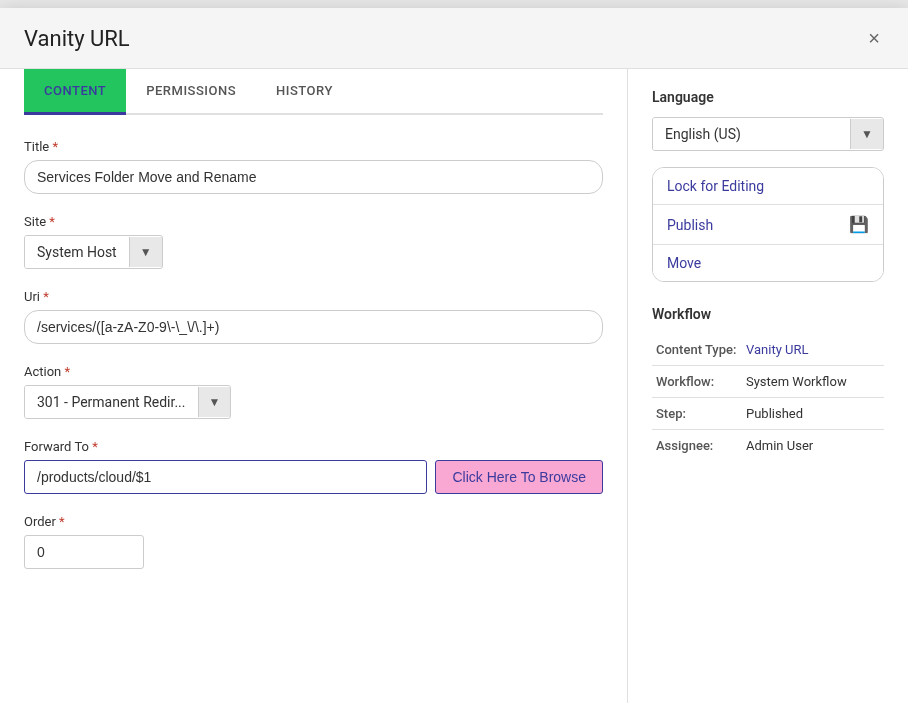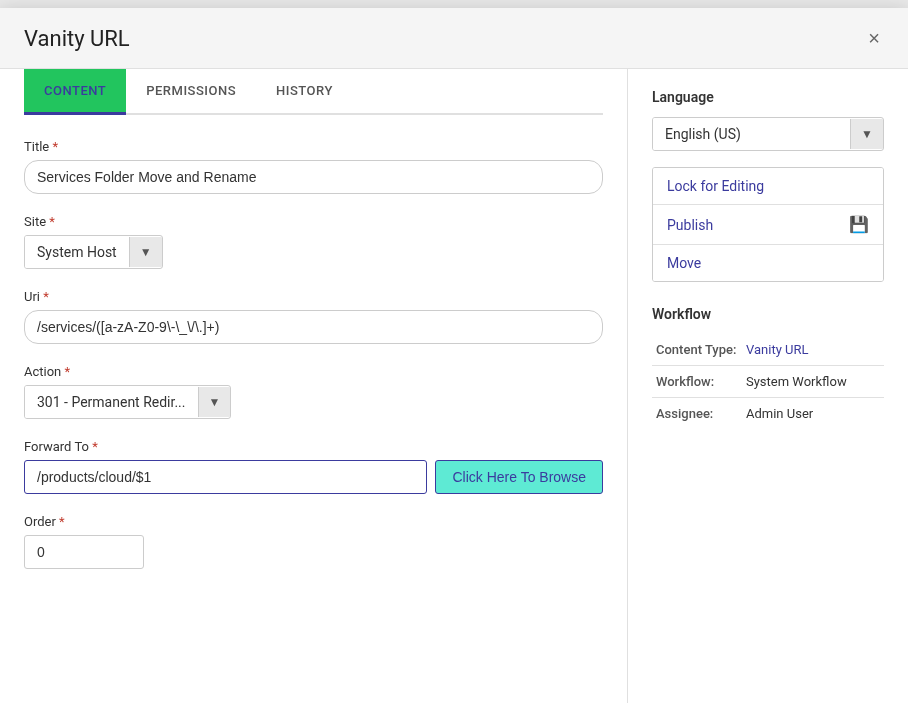--- a/index.html
+++ b/index.html
@@ -133,21 +133,21 @@
       padding: 8px 12px;
       border: 1px solid #3b3b9e;
       border-radius: 3px;
       font-size: 14px;
       color: #333;
       background: #fff;
       outline: none;
     }
     .browse-btn {
       padding: 8px 16px;
-      background: #5eead4;
+      background: #f9a8d4;
       border: 1px solid #3b3b9e;
       border-radius: 3px;
       color: #3b3b9e;
       font-size: 14px;
       cursor: pointer;
       white-space: nowrap;
     }
     .order-input {
       width: 120px;
       padding: 8px 12px;
@@ -184,21 +184,21 @@
       padding: 8px 10px;
       background: #e8e8e8;
       border: none;
       border-left: 1px solid #ccc;
       cursor: pointer;
       color: #555;
       font-size: 12px;
     }
     .action-list {
       border: 1px solid #ccc;
-      border-radius: 3px;
+      border-radius: 12px;
       overflow: hidden;
       margin-bottom: 24px;
     }
     .action-item {
       display: flex;
       align-items: center;
       justify-content: space-between;
       padding: 10px 14px;
       border-bottom: 1px solid #e0e0e0;
       cursor: pointer;
@@ -354,20 +354,24 @@
           <td>Content Type:</td>
           <td>
             <a class="workflow-link">Vanity URL</a>
           </td>
         </tr>
         <tr>
           <td>Workflow:</td>
           <td>System Workflow</td>
         </tr>
         <tr>
+          <td>Step:</td>
+          <td>Published</td>
+        </tr>
+        <tr>
           <td>Assignee:</td>
           <td>Admin User</td>
         </tr>
       </tbody>
         </table>
     </div>
   </div>
 </div>
 
 </body></html>

